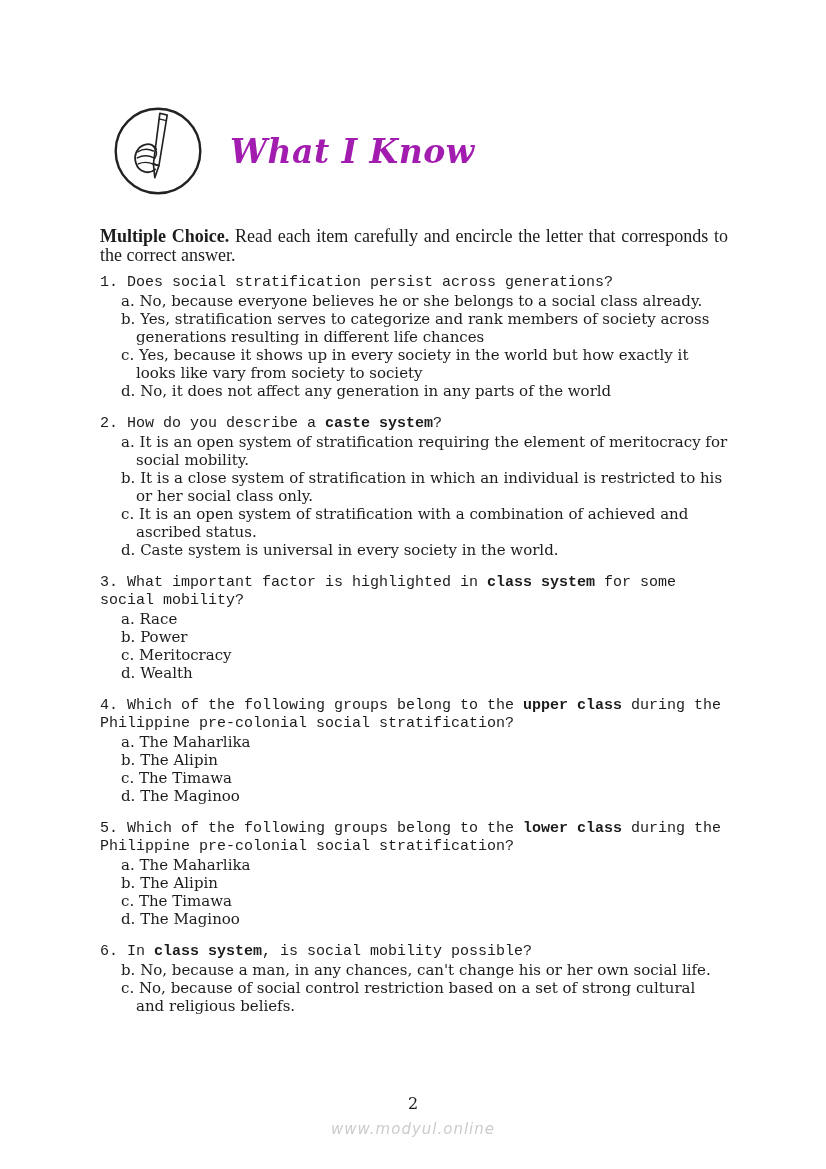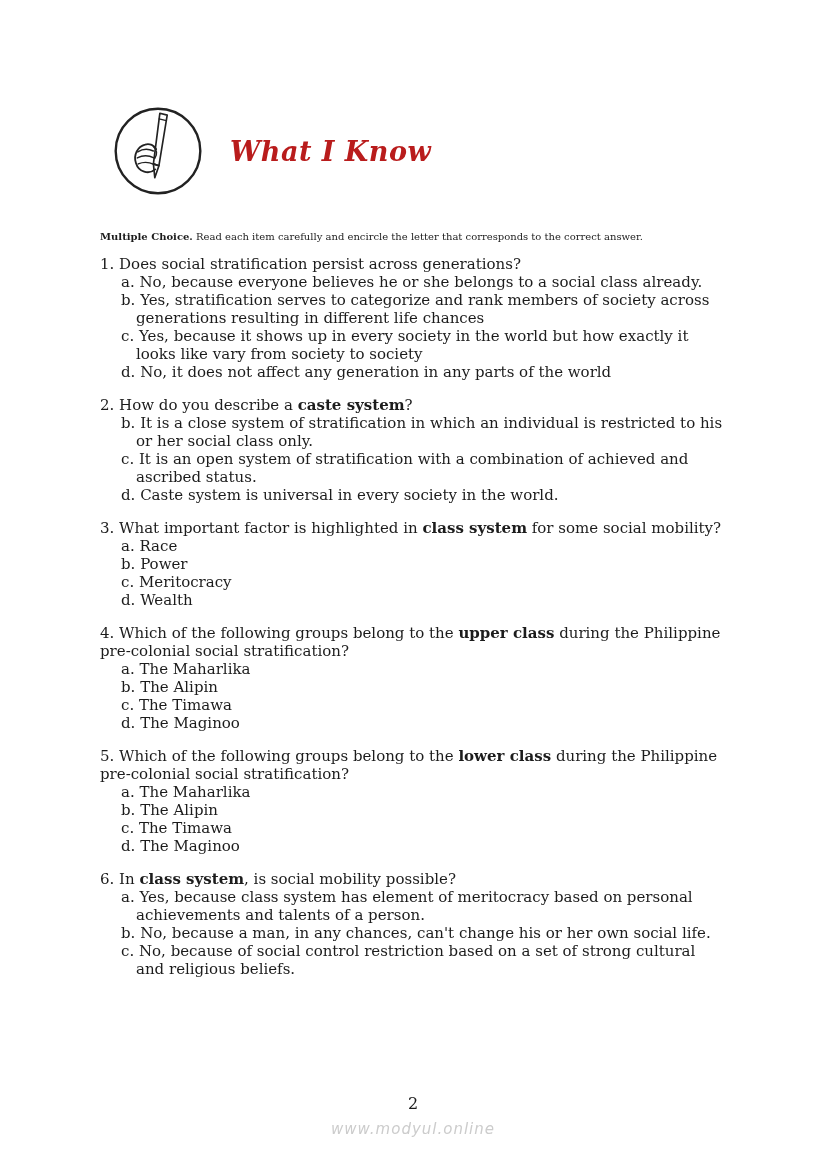--- a/index.html
+++ b/index.html
@@ -21,44 +21,45 @@
     display: flex;
     align-items: center;
   }
   .icon-wrap {
     width: 92px;
     height: 92px;
     flex: 0 0 auto;
   }
   .icon-wrap svg { width: 100%; height: 100%; display: block; }
   .title {
-    font-size: 27px;
+    font-size: 33px;
     font-weight: bold;
     font-style: italic;
     margin-left: 26px;
     letter-spacing: 0.5px;
-    color: #b91c1c;
+    color: #a21caf;
   }
   .content {
     position: absolute;
     left: 100px;
     top: 227px;
     width: 628px;
     font-size: 15px;
     line-height: 18px;
   }
   .instructions {
-    font-size: 10px;
+    font-size: 18px;
     line-height: 19px;
     text-align: justify;
     margin-bottom: 9px;
+    font-family: Liberation Serif, serif;
   }
   .b { font-weight: bold; }
   .question { margin-bottom: 15px; }
-  .stem { line-height: 18px; }
+  .stem { line-height: 18px; font-family: Liberation Mono, monospace; }
   .choice {
     padding-left: 36px;
     text-indent: -15px;
     line-height: 18px;
   }
   .page-number {
     position: absolute;
     top: 1094px;
     left: 0;
     right: 0;
@@ -110,20 +111,21 @@
     <div class="question">
       <p class="stem"><span>1. Does social stratification persist across generations?</span><span class="b"></span><span></span></p>
       <div class="choice">a. No, because everyone believes he or she belongs to a social class already.</div>
       <div class="choice">b. Yes, stratification serves to categorize and rank members of society across generations resulting in different life chances</div>
       <div class="choice">c. Yes, because it shows up in every society in the world but how exactly it looks like vary from society to society</div>
       <div class="choice">d. No, it does not affect any generation in any parts of the world</div>
     </div>
 
     <div class="question">
       <p class="stem"><span>2. How do you describe a </span><span class="b">caste system</span><span>?</span></p>
+      <div class="choice">a. It is an open system of stratification requiring the element of meritocracy for social mobility.</div>
       <div class="choice">b. It is a close system of stratification in which an individual is restricted to his or her social class only.</div>
       <div class="choice">c. It is an open system of stratification with a combination of achieved and ascribed status.</div>
       <div class="choice">d. Caste system is universal in every society in the world.</div>
     </div>
 
     <div class="question">
       <p class="stem"><span>3. What important factor is highlighted in </span><span class="b">class system</span><span> for some social mobility?</span></p>
       <div class="choice">a. Race</div>
       <div class="choice">b. Power</div>
       <div class="choice">c. Meritocracy</div>
@@ -141,21 +143,20 @@
     <div class="question">
       <p class="stem"><span>5. Which of the following groups belong to the </span><span class="b">lower class</span><span> during the Philippine pre-colonial social stratification?</span></p>
       <div class="choice">a. The Maharlika</div>
       <div class="choice">b. The Alipin</div>
       <div class="choice">c. The Timawa</div>
       <div class="choice">d. The Maginoo</div>
     </div>
 
     <div class="question">
       <p class="stem"><span>6. In </span><span class="b">class system</span><span>, is social mobility possible?</span></p>
-      <div class="choice">a. Yes, because class system has element of meritocracy based on personal achievements and talents of a person.</div>
       <div class="choice">b. No, because a man, in any chances, can't change his or her own social life.</div>
       <div class="choice">c. No, because of social control restriction based on a set of strong cultural and religious beliefs.</div>
     </div>
 
   </div>
 
   <div class="page-number">2</div>
   <div class="watermark">www.modyul.online</div>
 
 </div>

